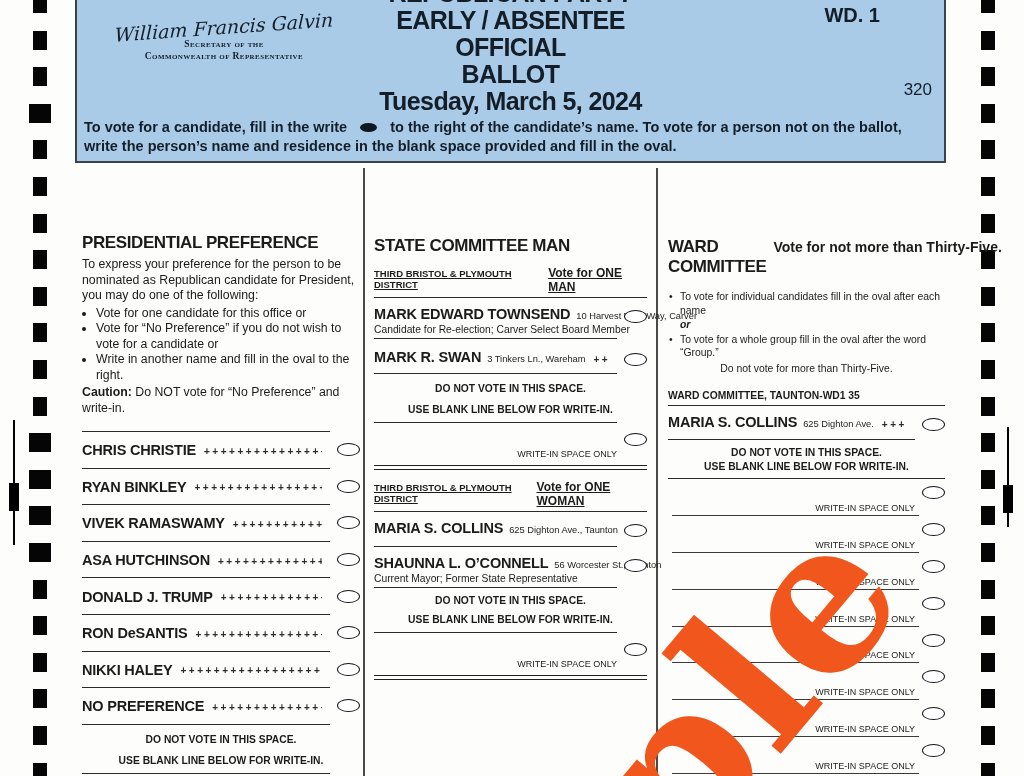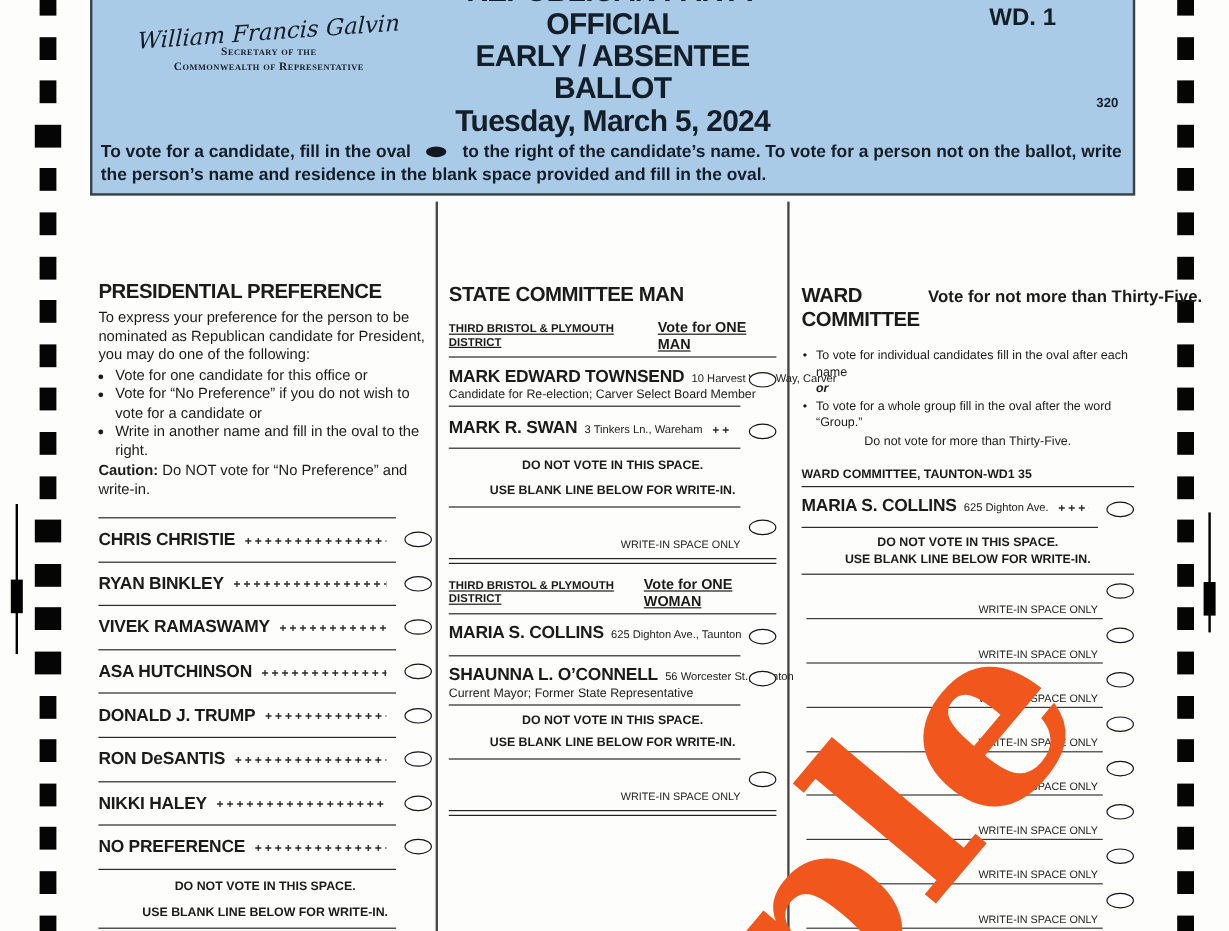--- a/index.html
+++ b/index.html
@@ -24,21 +24,21 @@
   .bluebox{position:absolute;left:75px;top:-34px;width:871px;height:197px;
            box-sizing:border-box;background:#a9cbe7;border:2.5px solid #3b4249;color:#141e28}
   .titles{text-align:center;font-weight:bold;font-size:25px;line-height:27px;
           margin-top:12px;letter-spacing:-0.6px}
   .sig{position:absolute;left:28px;top:48px;width:238px;text-align:center}
   .sigscript{font-family:"DejaVu Serif",serif;font-style:italic;font-size:19px;
              transform:rotate(-4deg) skewX(-6deg);white-space:nowrap}
   .sigline{font-family:"Liberation Serif",serif;font-variant:small-caps;
            font-weight:bold;font-size:9.5px;line-height:12px;letter-spacing:.4px}
   .wd{position:absolute;right:64px;top:36px;font-size:20px;font-weight:bold}
-  .bnum{position:absolute;right:12px;top:112px;font-size:11px;font-weight:bold}
+  .bnum{position:absolute;right:12px;top:112px;font-size:17px;font-weight:normal}
   .instr{position:absolute;left:7px;right:7px;bottom:5px;font-size:14.5px;
          font-weight:bold;line-height:19px}
   .foval{display:inline-block;width:17px;height:9px;background:#10181f;
          border-radius:50%;margin:0 13px;vertical-align:baseline}
 
   
   .vdiv{position:absolute;top:168px;bottom:0;width:1.5px;background:#4a4a4a}
   .vdiv1{left:363px}.vdiv2{left:656px}
   .col{position:absolute;top:163px}
   .col1{left:82px;width:278px}
@@ -158,33 +158,33 @@
   <div class="reg reg-left">
       <i></i>
     </div>
   <div class="reg reg-right">
       <i></i>
     </div>
 
   <div class="bluebox">
     <div class="titles">
       <div>REPUBLICAN PARTY</div>
+      <div>EARLY / ABSENTEE</div>
       <div>OFFICIAL</div>
-      <div>EARLY / ABSENTEE</div>
       <div>BALLOT</div>
       <div>Tuesday, March 5, 2024</div>
     </div>
     <div class="sig">
       <div class="sigscript">William Francis Galvin</div>
       <div class="sigline">Secretary of the</div>
       <div class="sigline">Commonwealth of Representative</div>
     </div>
     <div class="wd">WD. 1</div>
     <div class="bnum">320</div>
-    <div class="instr"><span>To vote for a candidate, fill in the oval</span><span class="foval"></span><span>to the right of the candidate’s name. To vote for a person not on the ballot, write the person’s name and residence in the blank space provided and fill in the oval.</span></div>
+    <div class="instr"><span>To vote for a candidate, fill in the write</span><span class="foval"></span><span>to the right of the candidate’s name. To vote for a person not on the ballot, write the person’s name and residence in the blank space provided and fill in the oval.</span></div>
   </div>
 
   <div class="vdiv vdiv1"></div>
   <div class="vdiv vdiv2"></div>
 
   <div class="col col1">
     <h2 class="sect" style="margin-top:70px">PRESIDENTIAL PREFERENCE</h2>
     <p class="intro">To express your preference for the person to be nominated as Republican candidate for President, you may do one of the following:</p>
     <ul class="plist">
       <li>Vote for one candidate for this office or</li>

